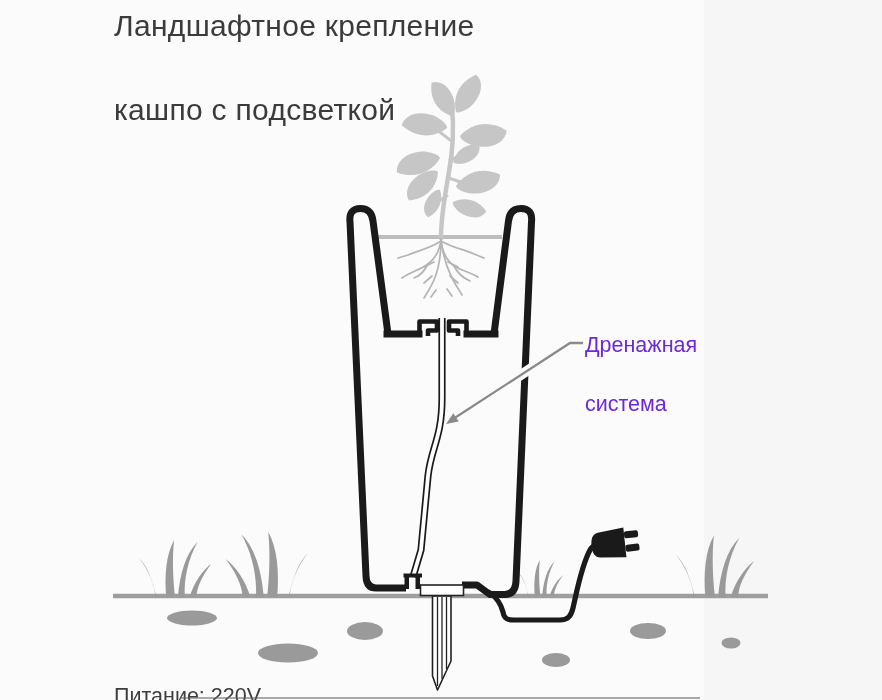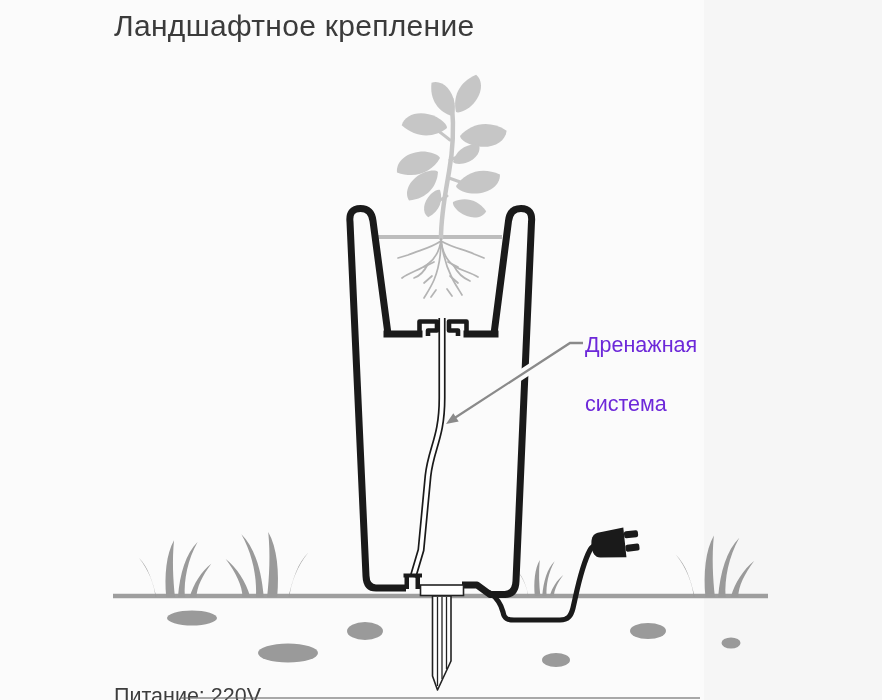--- a/index.html
+++ b/index.html
@@ -156,21 +156,21 @@
     </g>
 
     <g>
       <path d="M583,343 L570,343 L459,415" fill="none" stroke="#fbfbfb" stroke-width="10"></path>
       <path d="M583,343 L570,343 L450,421" fill="none" stroke="#8a8a8a" stroke-width="2.3"></path>
       <polygon points="446,424 453.3,413.2 458.7,421.6" fill="#8a8a8a"></polygon>
     </g>
   </svg>
 
   <div class="title"><span>Ландшафтное крепление</span><br>
-</div>
+<span>кашпо с подсветкой</span></div>
 
   <div class="callout-label"><span>Дренажная</span><br>
 <span>система</span></div>
 
   <div class="power-label">Питание: 220V</div>
 
   <div class="bottom-edge"></div>
 </div>
 
 </body></html>

